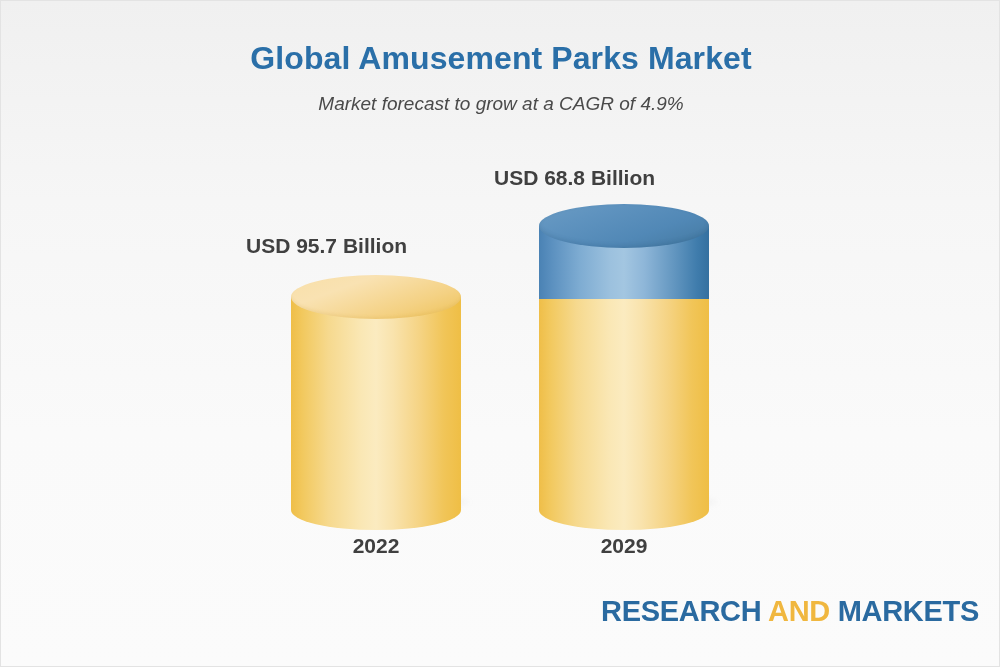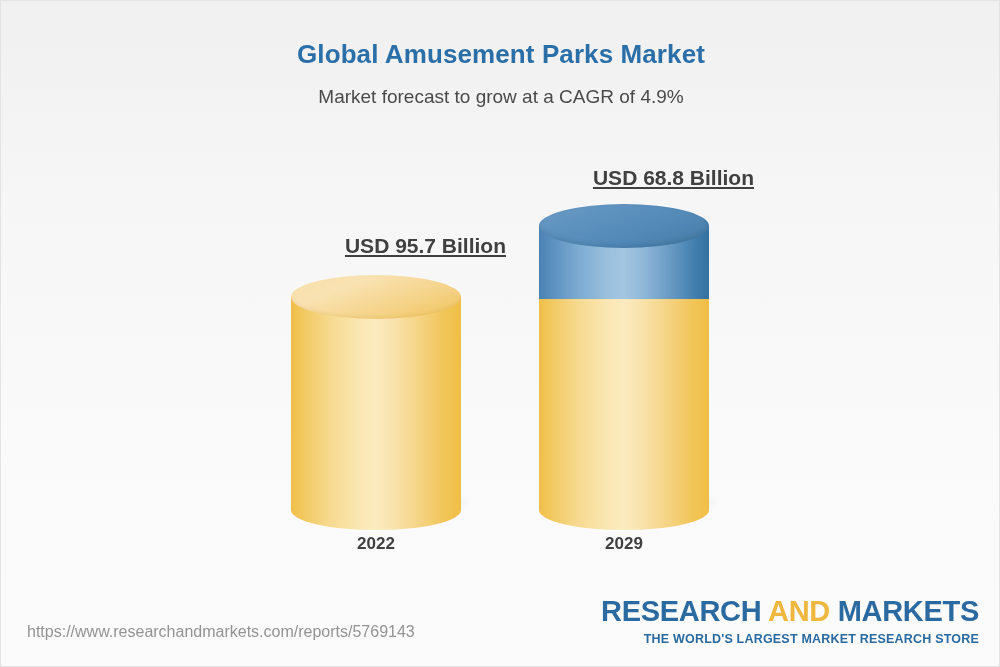--- a/index.html
+++ b/index.html
@@ -27,34 +27,35 @@
   
   .header {
     position: absolute;
     top: 0;
     left: 0;
     width: 1000px;
     text-align: center;
     padding-top: 38px;
   }
   .chart-title {
-    font-size: 26px;
+    font-size: 32px;
     font-weight: bold;
     color: #2a6fa8;
     letter-spacing: 0.1px;
     margin: 0;
     line-height: 1.2;
   }
   .chart-subtitle {
     font-size: 19px;
     font-weight: normal;
     color: #4a4a4a;
     margin: 0;
     padding-top: 16px;
     line-height: 1.2;
+    font-style: italic;
   }
 
   
   .plot {
     position: absolute;
     left: 0;
     top: 0;
     width: 1000px;
     height: 667px;
   }
@@ -62,35 +63,34 @@
   .bar-group {
     position: absolute;
     text-align: center;
   }
 
   
   .value-label {
     position: absolute;
     width: 260px;
     left: -45px;
-    text-align: right;
+    text-align: left;
     font-size: 21px;
     font-weight: bold;
     color: #404040;
     white-space: nowrap;
-    text-decoration: underline;
   }
 
   
   .year-label {
     position: absolute;
     width: 260px;
     left: -45px;
     text-align: center;
-    font-size: 17px;
+    font-size: 21px;
     font-weight: bold;
     color: #404040;
   }
 
   
   .cyl {
     position: absolute;
     width: 170px;
   }
   .cyl-shadow {
@@ -270,20 +270,18 @@
           <div class="seg-body blue-body" style="top:225px; height:73px;"></div>
           <div class="seg-cap blue-cap" style="top:203px;"></div>
         </div>
       </div>
 
       <div class="year-label" style="top:533px;">2029</div>
     </div>
 
   </div>
 
-  <div class="footer-url">https://www.researchandmarkets.com/reports/5769143</div>
 
   <div class="logo">
     <div class="logo-main"><span>RESEARCH </span><span class="logo-and">AND</span><span> MARKETS</span></div>
-    <div class="logo-tag">THE WORLD'S LARGEST MARKET RESEARCH STORE</div>
   </div>
 
 </div>
 
 </body></html>

